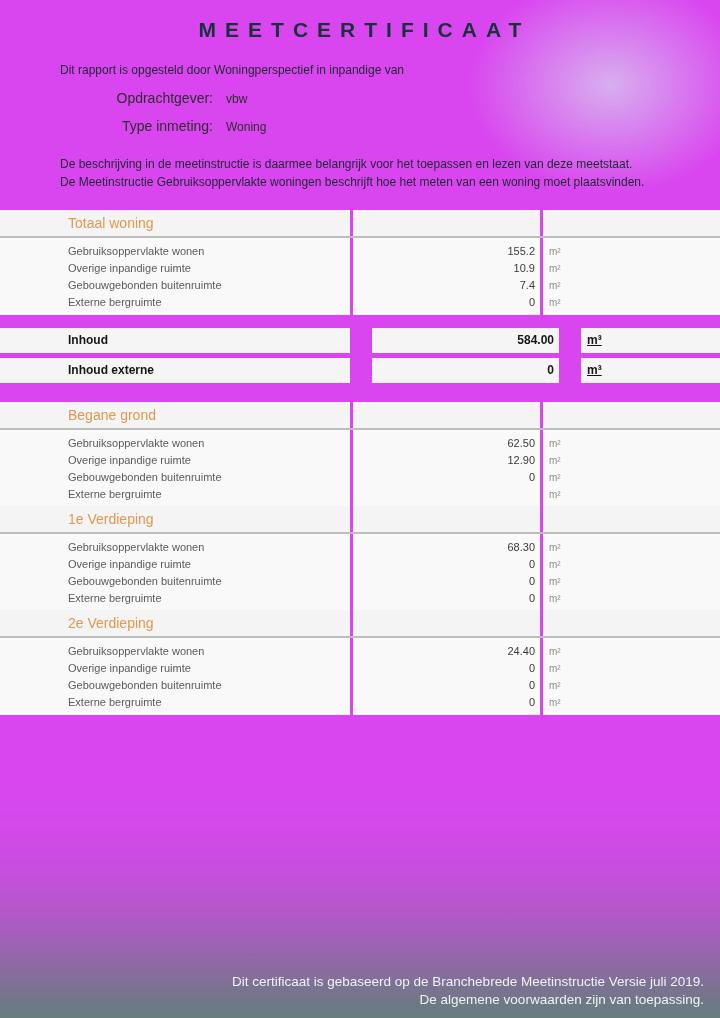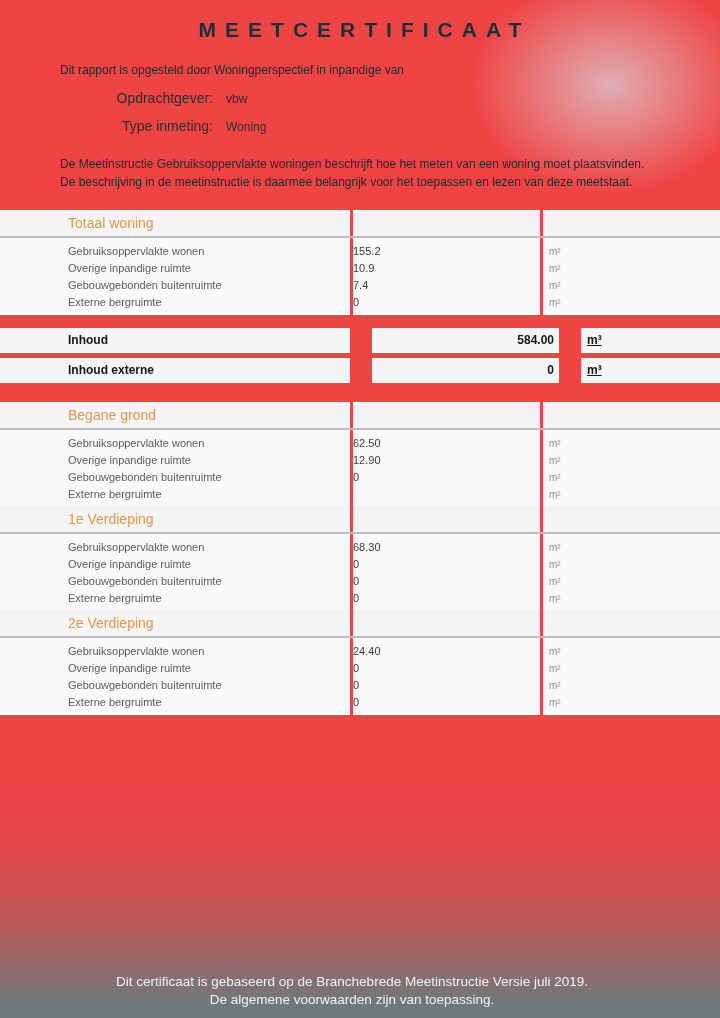--- a/index.html
+++ b/index.html
@@ -5,21 +5,21 @@
   * { margin: 0; padding: 0; box-sizing: border-box; }
   html, body { background: #ffffff; }
   body {
     width: 720px; height: 1018px;
     font-family: "Liberation Sans", sans-serif;
     -webkit-font-smoothing: antialiased;
   }
   .page {
     position: relative;
     width: 720px; height: 1018px;
-    background: #ef4444;
+    background: #d946ef;
     overflow: hidden;
   }
   
   .blob {
     position: absolute; top: -70px; right: -90px;
     width: 400px; height: 310px;
     background: radial-gradient(closest-side, rgba(215,231,240,0.65), rgba(215,231,240,0.0) 70%);
     pointer-events: none;
   }
   .page-title {
@@ -57,21 +57,21 @@
   }
   .sec-header { border-bottom: 2px solid #bdbdbd; }
   .sec-header .hcell { background: #f4f4f4; height: 26px; }
   .sec-heading {
     line-height: 26px; padding-left: 68px;
     font-size: 14px; color: #e2974f;
     white-space: nowrap;
   }
   .sec-body .col { background: #f9f9f9; padding-top: 5px; padding-bottom: 4px; }
   .col-label { padding-left: 68px; }
-  .col-value { padding-right: 5px; }
+  .col-value { text-align: right; padding-right: 5px; }
   .col-unit  { padding-left: 6px; }
   .row-label, .row-value, .row-unit { height: 17px; line-height: 17px; white-space: nowrap; }
   .row-label { font-size: 11px; color: #5b5b5b; }
   .row-value { font-size: 11px; color: #3b3b3b; }
   .row-unit  { font-size: 10px; color: #8e8e8e; }
   .vol-grid { margin-top: 13px; gap: 22px; }
   .vol-grid.second { margin-top: 5px; }
   .vol-grid .vcell {
     background: #f5f5f5; height: 25px; line-height: 25px;
     font-weight: bold; font-size: 12px; color: #161616;
@@ -88,21 +88,21 @@
       rgba(103,124,126,0.06) 22%,
       rgba(103,124,126,0.18) 42%,
       rgba(103,124,126,0.38) 60%,
       rgba(103,124,126,0.66) 78%,
       rgba(103,124,126,0.92) 93%,
       #687d7f 100%);
     pointer-events: none;
   }
   .footer-text {
     position: absolute; left: 0; right: 16px; bottom: 9px;
-    text-align: center;
+    text-align: right;
     color: #edf4f4; font-size: 13.5px; line-height: 18px;
   }
 </style>
 </head>
 <body>
 
 <div class="page">
   <div class="blob"></div>
 
   <div class="page-title">MEETCERTIFICAAT</div>
@@ -112,22 +112,22 @@
   <div class="kv kv-client">
     <div class="kv-label">Opdrachtgever:</div>
     <div class="kv-value">vbw</div>
   </div>
   <div class="kv kv-type">
     <div class="kv-label">Type inmeting:</div>
     <div class="kv-value">Woning</div>
   </div>
 
   <div class="desc">
+    <div>De beschrijving in de meetinstructie is daarmee belangrijk voor het toepassen en lezen van deze meetstaat.</div>
     <div>De Meetinstructie Gebruiksoppervlakte woningen beschrijft hoe het meten van een woning moet plaatsvinden.</div>
-    <div>De beschrijving in de meetinstructie is daarmee belangrijk voor het toepassen en lezen van deze meetstaat.</div>
   </div>
 
   <div class="section sec-totaal">
     <div class="grid sec-header">
       <div class="hcell sec-heading">Totaal woning</div>
       <div class="hcell"></div>
       <div class="hcell"></div>
     </div>
     <div class="grid sec-body">
       <div class="col col-label">

